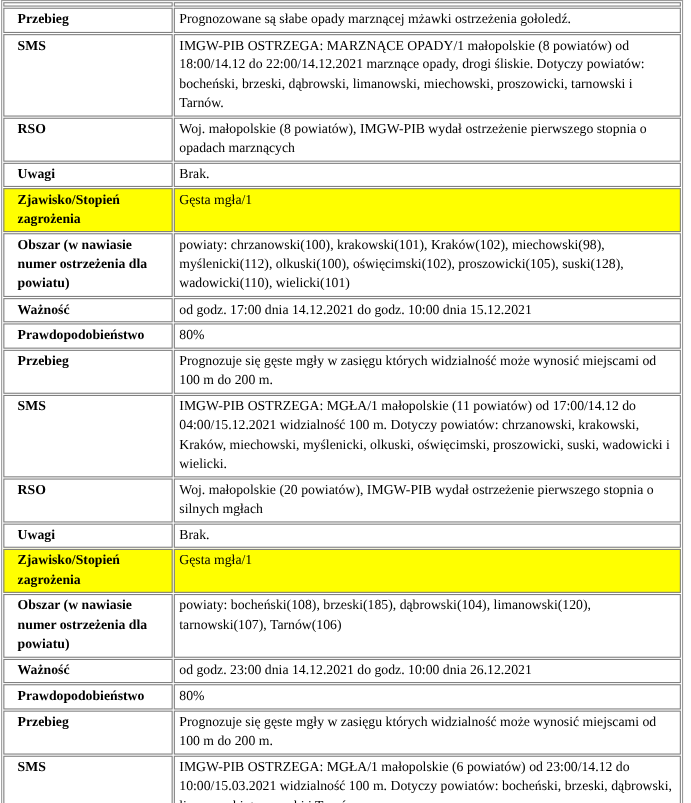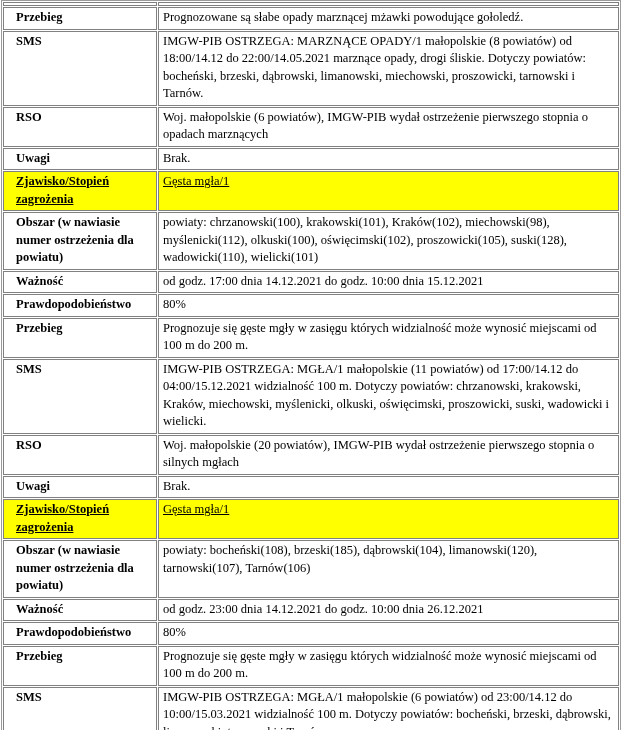--- a/index.html
+++ b/index.html
@@ -30,44 +30,44 @@
     padding: 1px 5px 2px 4px;
     font-size: 12.5px;
     line-height: 17.5px;
     word-wrap: break-word;
   }
   table.warning td.label {
     width: 152px;
     font-weight: bold;
     padding-left: 12px;
   }
-  table.warning tr.highlight td { background: var(--highlight, #ffff00); text-decoration: underline; }
+  table.warning tr.highlight td { background: var(--highlight, #ffff00); }
   table.warning tr.partial td   { height: 2px; padding: 0; }
 </style>
 </head>
 <body>
 
 <div class="doc">
   <table class="warning">
     <tbody>
         <tr class="partial">
           <td class="label"></td>
           <td class="value"></td>
         </tr>
         <tr class="normal">
           <td class="label">Przebieg</td>
-          <td class="value">Prognozowane są słabe opady marznącej mżawki powodujące gołoledź.</td>
+          <td class="value">Prognozowane są słabe opady marznącej mżawki ostrzeżenia gołoledź.</td>
         </tr>
         <tr class="normal">
           <td class="label">SMS</td>
-          <td class="value">IMGW-PIB OSTRZEGA: MARZNĄCE OPADY/1 małopolskie (8 powiatów) od 18:00/14.12 do 22:00/14.05.2021 marznące opady, drogi śliskie. Dotyczy powiatów: bocheński, brzeski, dąbrowski, limanowski, miechowski, proszowicki, tarnowski i Tarnów.</td>
+          <td class="value">IMGW-PIB OSTRZEGA: MARZNĄCE OPADY/1 małopolskie (8 powiatów) od 18:00/14.12 do 22:00/14.12.2021 marznące opady, drogi śliskie. Dotyczy powiatów: bocheński, brzeski, dąbrowski, limanowski, miechowski, proszowicki, tarnowski i Tarnów.</td>
         </tr>
         <tr class="normal">
           <td class="label">RSO</td>
-          <td class="value">Woj. małopolskie (6 powiatów), IMGW-PIB wydał ostrzeżenie pierwszego stopnia o opadach marznących</td>
+          <td class="value">Woj. małopolskie (8 powiatów), IMGW-PIB wydał ostrzeżenie pierwszego stopnia o opadach marznących</td>
         </tr>
         <tr class="normal">
           <td class="label">Uwagi</td>
           <td class="value">Brak.</td>
         </tr>
         <tr class="highlight">
           <td class="label">Zjawisko/Stopień zagrożenia</td>
           <td class="value">Gęsta mgła/1</td>
         </tr>
         <tr class="normal">

